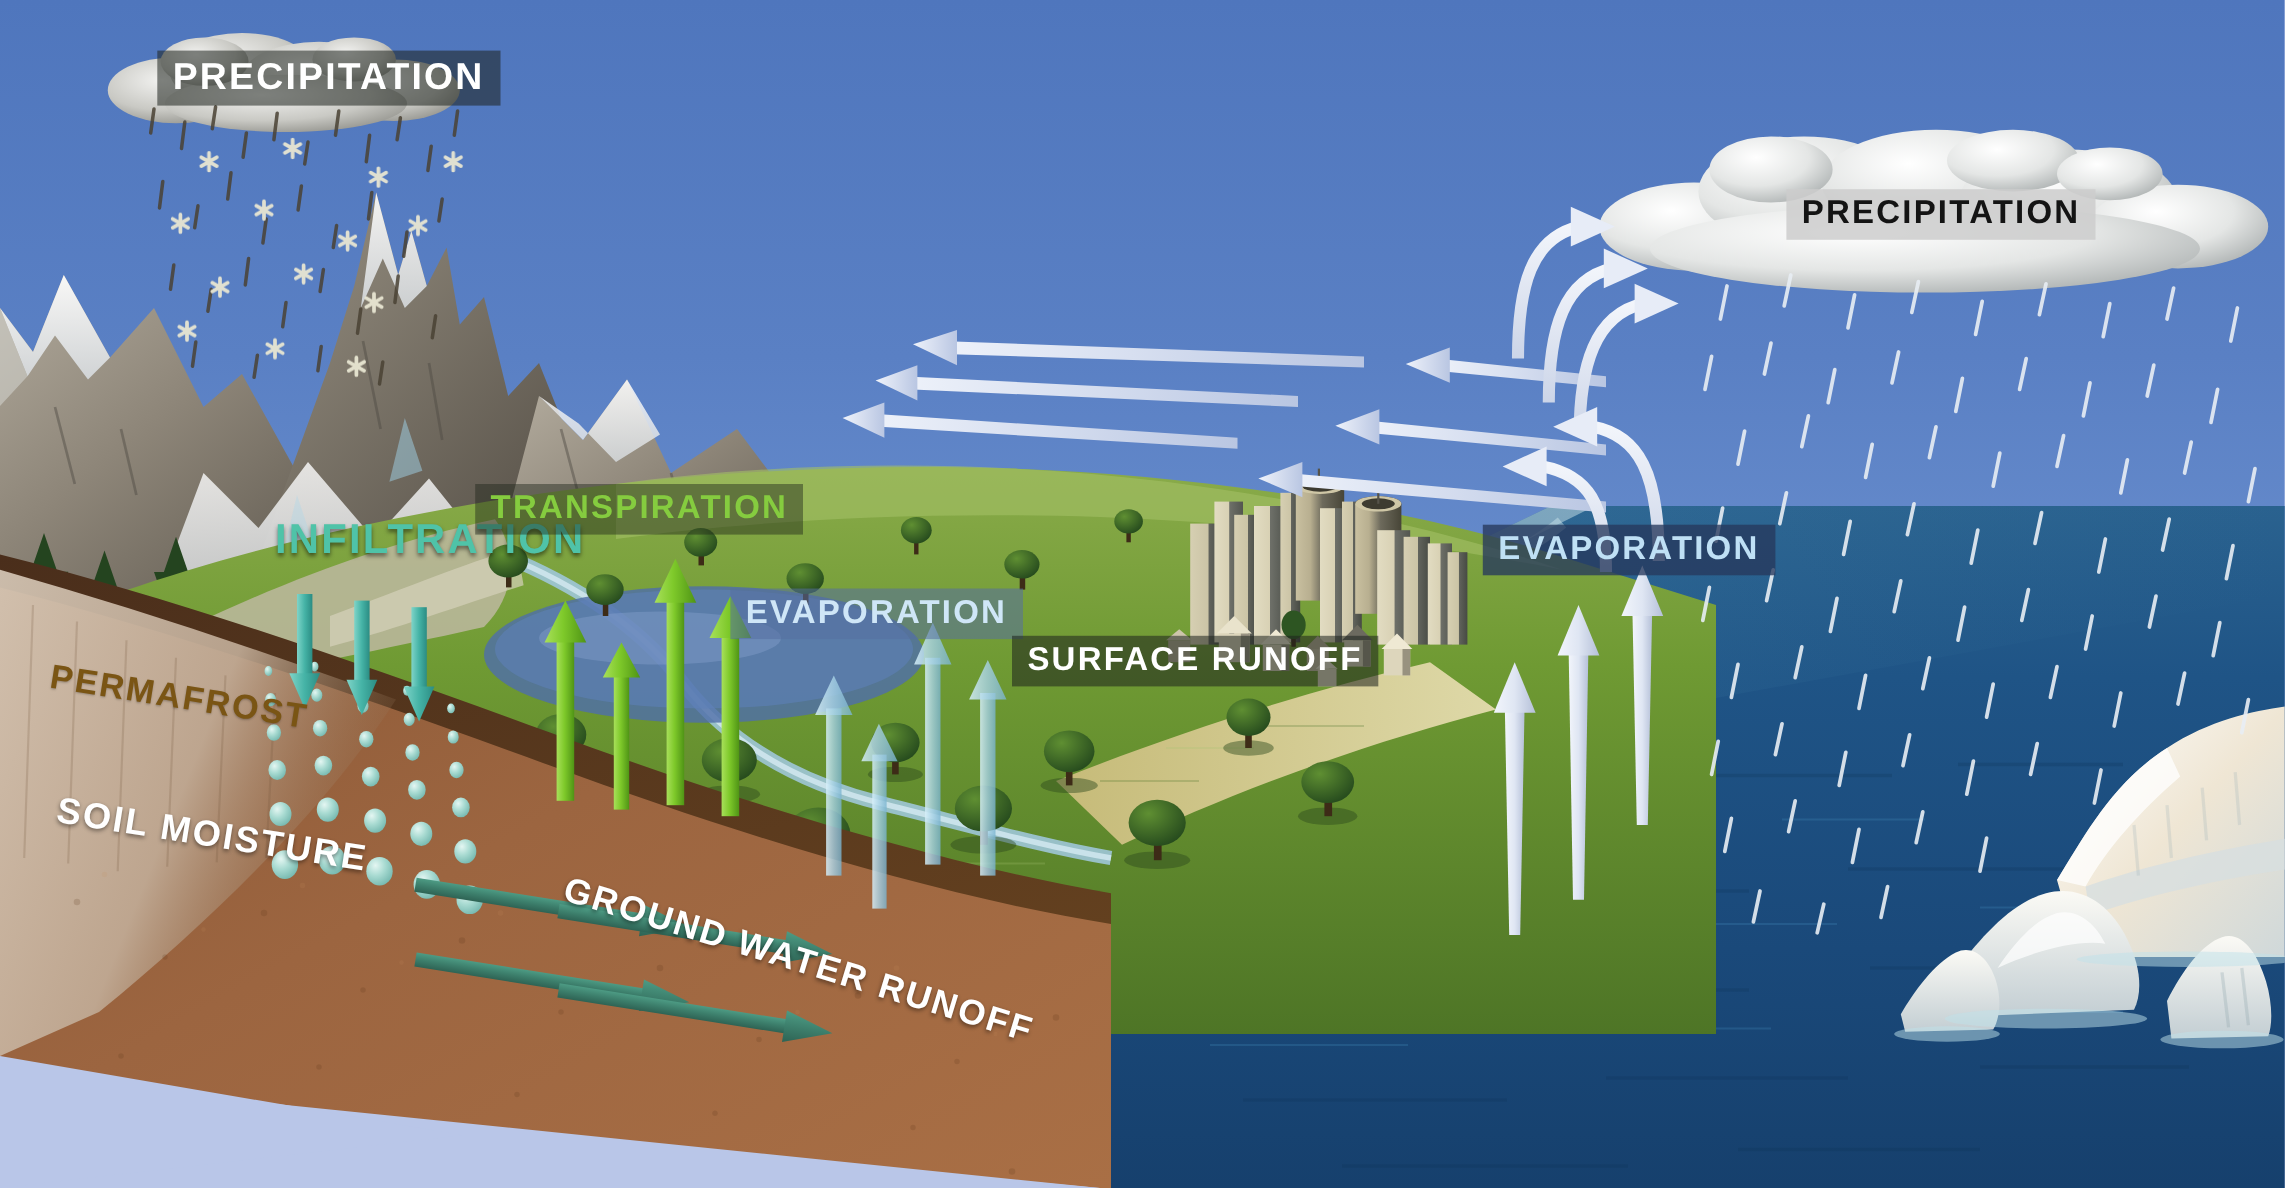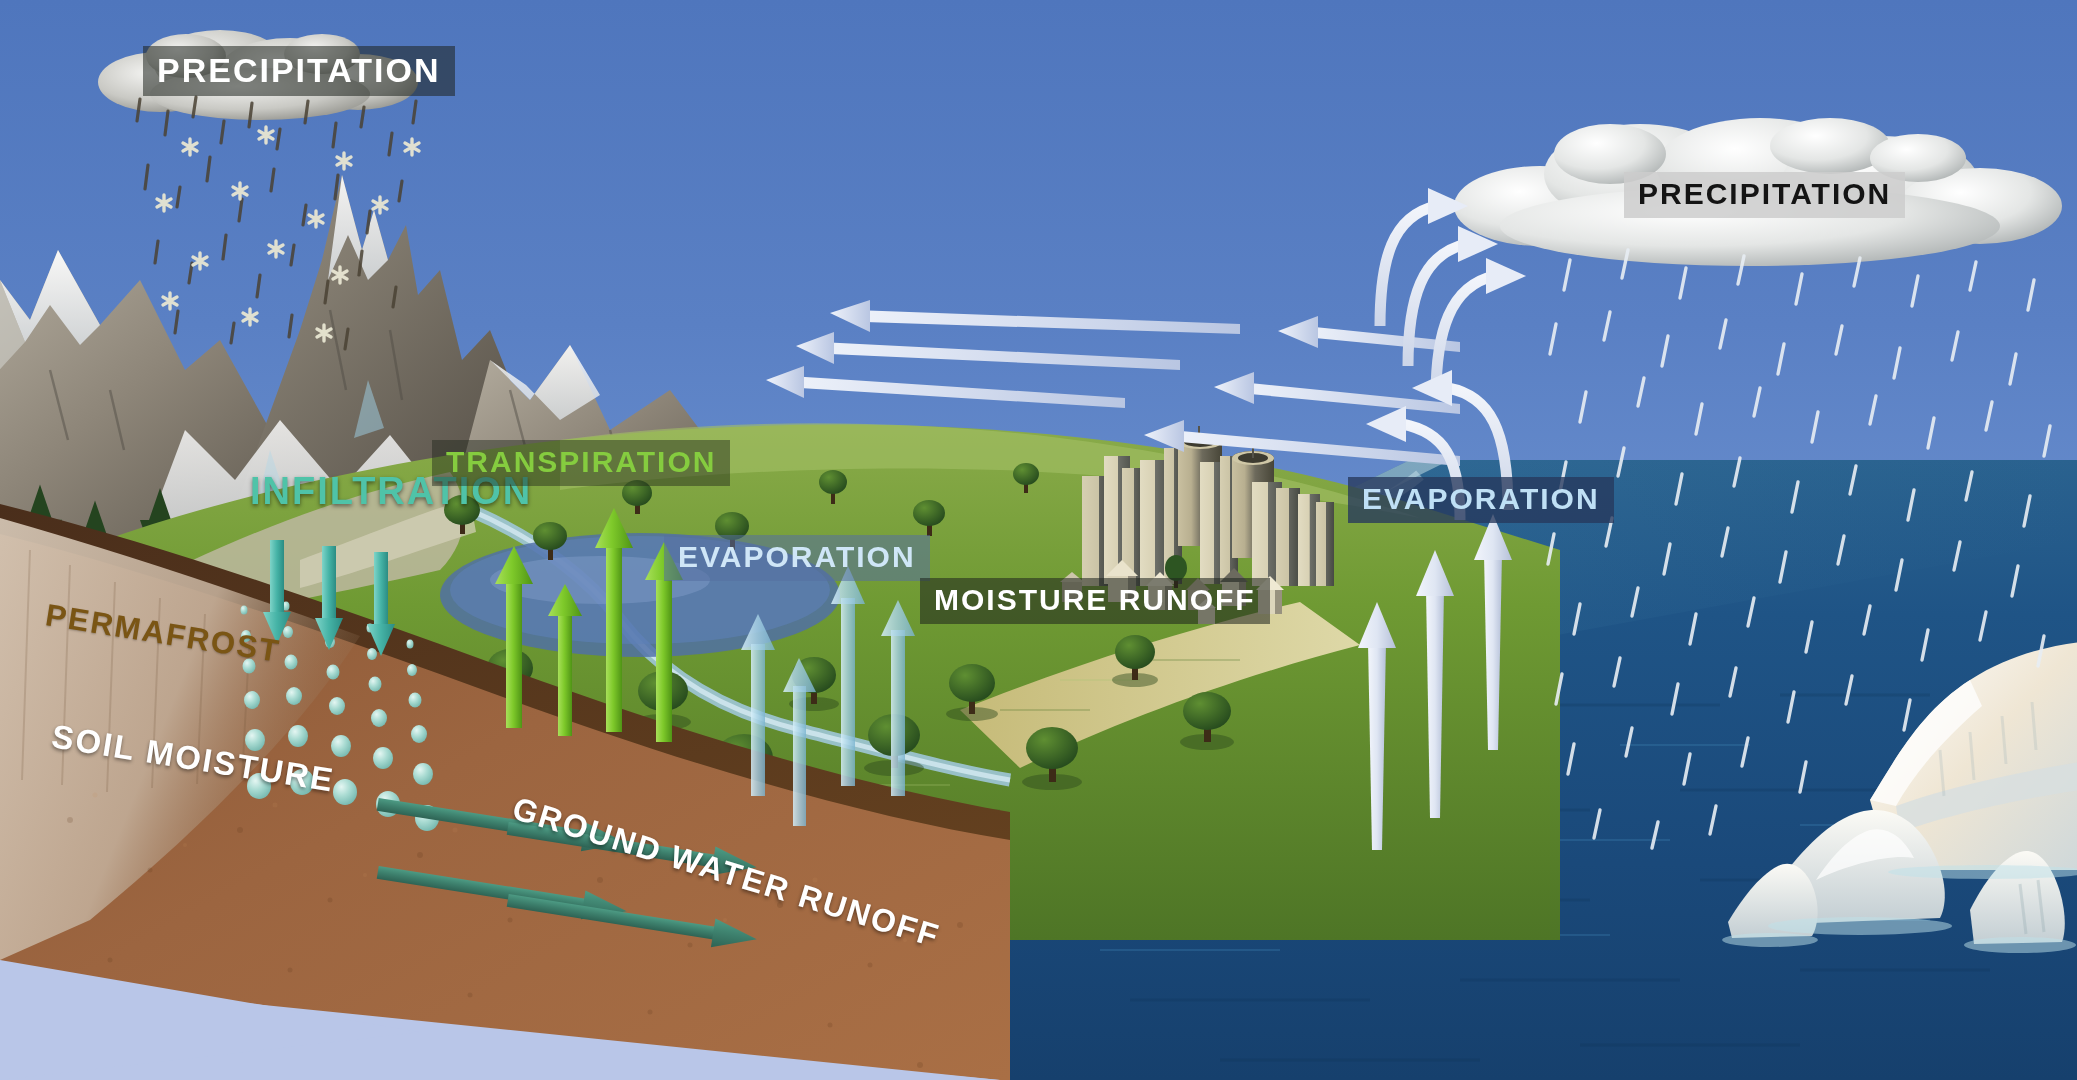--- a/index.html
+++ b/index.html
@@ -1006,19 +1006,19 @@
   <div class="lbl green" style="left:432px;top:440px;font-size:30px;text-align:center;">TRANSPIRATION</div>
 
   <div class="lbl brown" style="left:32px;top:590px;font-size:31px;transform:rotate(9deg);">PERMAFROST</div>
 
   <div class="lbl white" style="left:38px;top:710px;font-size:33px;transform:rotate(9deg);">SOIL MOISTURE</div>
 
   <div class="lbl blue" style="left:664px;top:535px;font-size:30px;">EVAPORATION</div>
 
   <div class="lbl white" style="left:500px;top:780px;font-size:32px;transform:rotate(17deg);">GROUND WATER RUNOFF</div>
 
-  <div class="lbl dark" style="left:920px;top:578px;font-size:30px;">MOISTURE RUNOFF</div>
+  <div class="lbl dark" style="left:920px;top:578px;font-size:30px;">SURFACE RUNOFF</div>
 
   <div class="lbl navy" style="left:1348px;top:477px;font-size:30px;">EVAPORATION</div>
 
   <div class="lbl lite" style="left:1624px;top:172px;font-size:30px;">PRECIPITATION</div>
 
 </div>
 
 </body></html>

